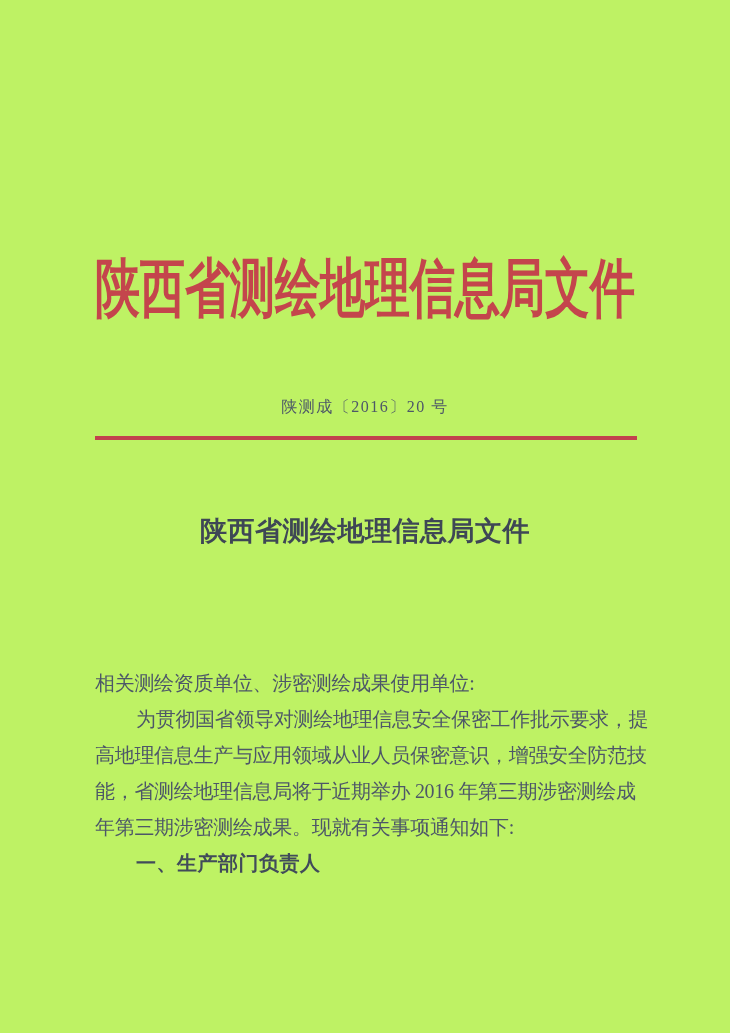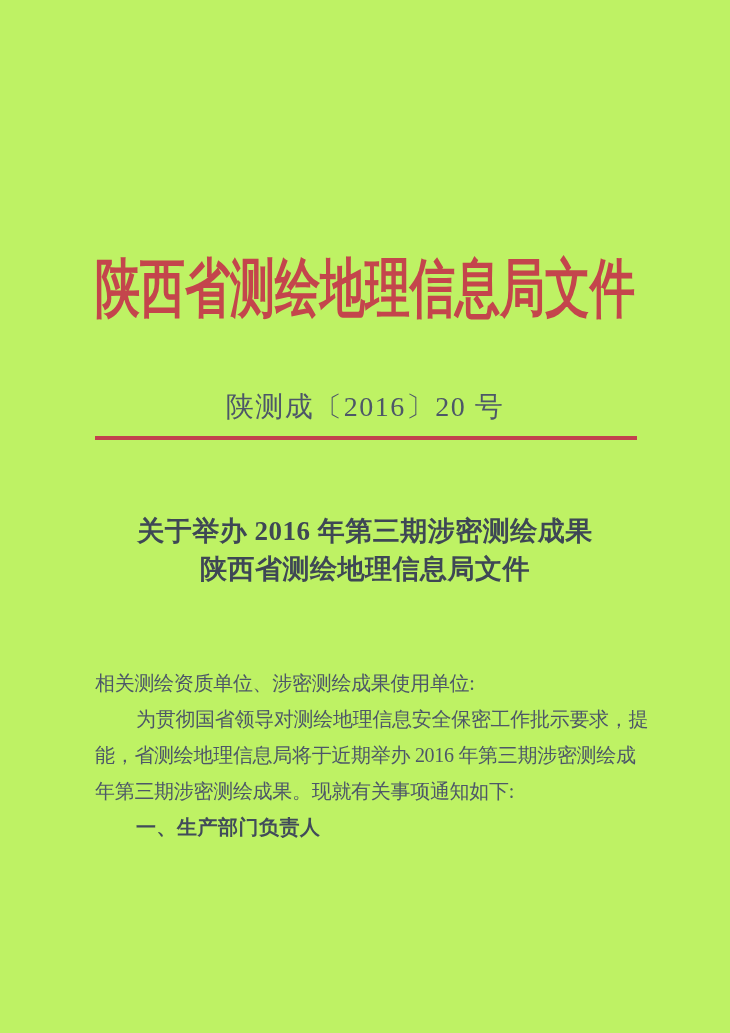--- a/index.html
+++ b/index.html
@@ -29,21 +29,21 @@
     transform: scaleY(1.42);
     transform-origin: 50% 0;
     white-space: nowrap;
   }
   .doc-number {
     position: absolute;
     top: 394px;
     left: 0;
     width: 730px;
     text-align: center;
-    font-size: 28px;
+    font-size: 16px;
     line-height: 26px;
     letter-spacing: 1.5px;
     color: var(--body-text, #4d5768);
     white-space: nowrap;
   }
   .red-rule {
     position: absolute;
     top: 436px;
     left: 95px;
     width: 542px;
@@ -95,25 +95,25 @@
 
 <div class="page">
 
   <div class="header-title">陕西省测绘地理信息局文件</div>
 
   <div class="doc-number">陕测成〔2016〕20 号</div>
 
   <div class="red-rule"></div>
 
   <div class="doc-title">
-    <div class="title-line">关于举办 2016 年第三期涉密测绘成果</div>
     <div class="title-line">陕西省测绘地理信息局文件</div>
   </div>
 
   <div class="body-block">
     <div class="line">相关测绘资质单位、涉密测绘成果使用单位:</div>
     <div class="line indent">为贯彻国省领导对测绘地理信息安全保密工作批示要求，提</div>
+    <div class="line">高地理信息生产与应用领域从业人员保密意识，增强安全防范技</div>
     <div class="line">能，省测绘地理信息局将于近期举办 2016 年第三期涉密测绘成</div>
     <div class="line">年第三期涉密测绘成果。现就有关事项通知如下:</div>
     <div class="line indent heading">一、生产部门负责人</div>
   </div>
 
 </div>
 
 </body></html>

